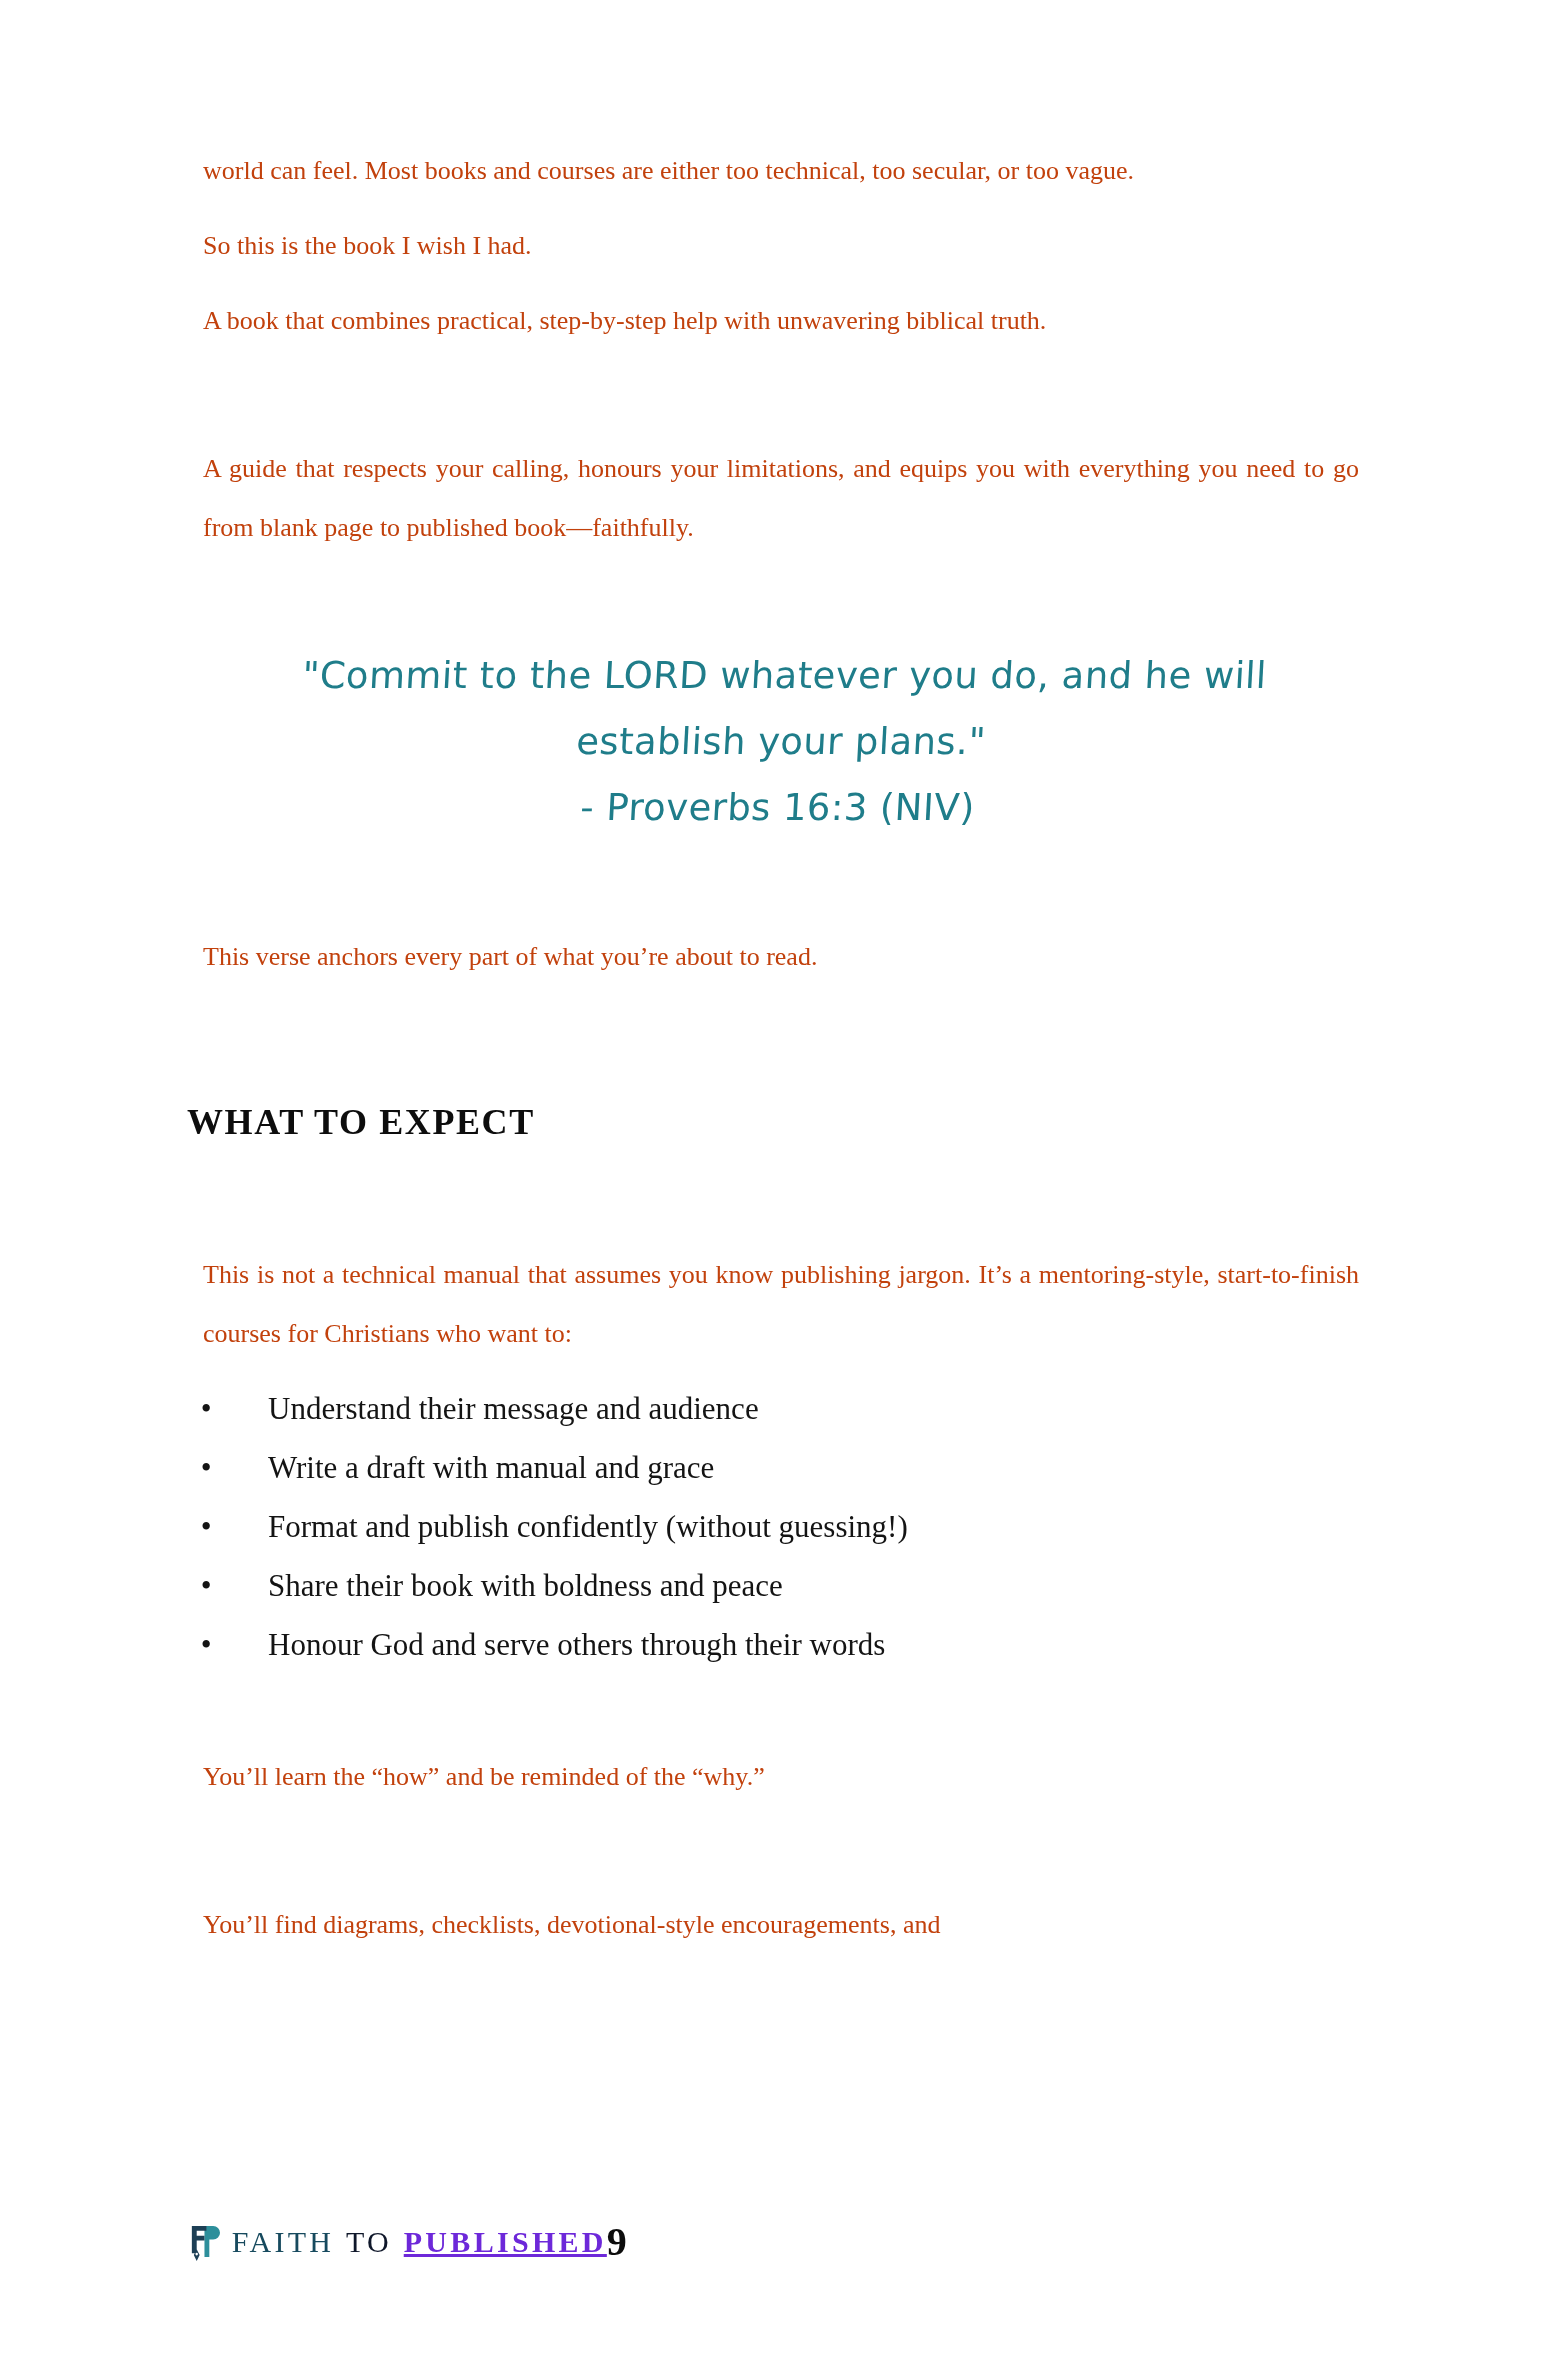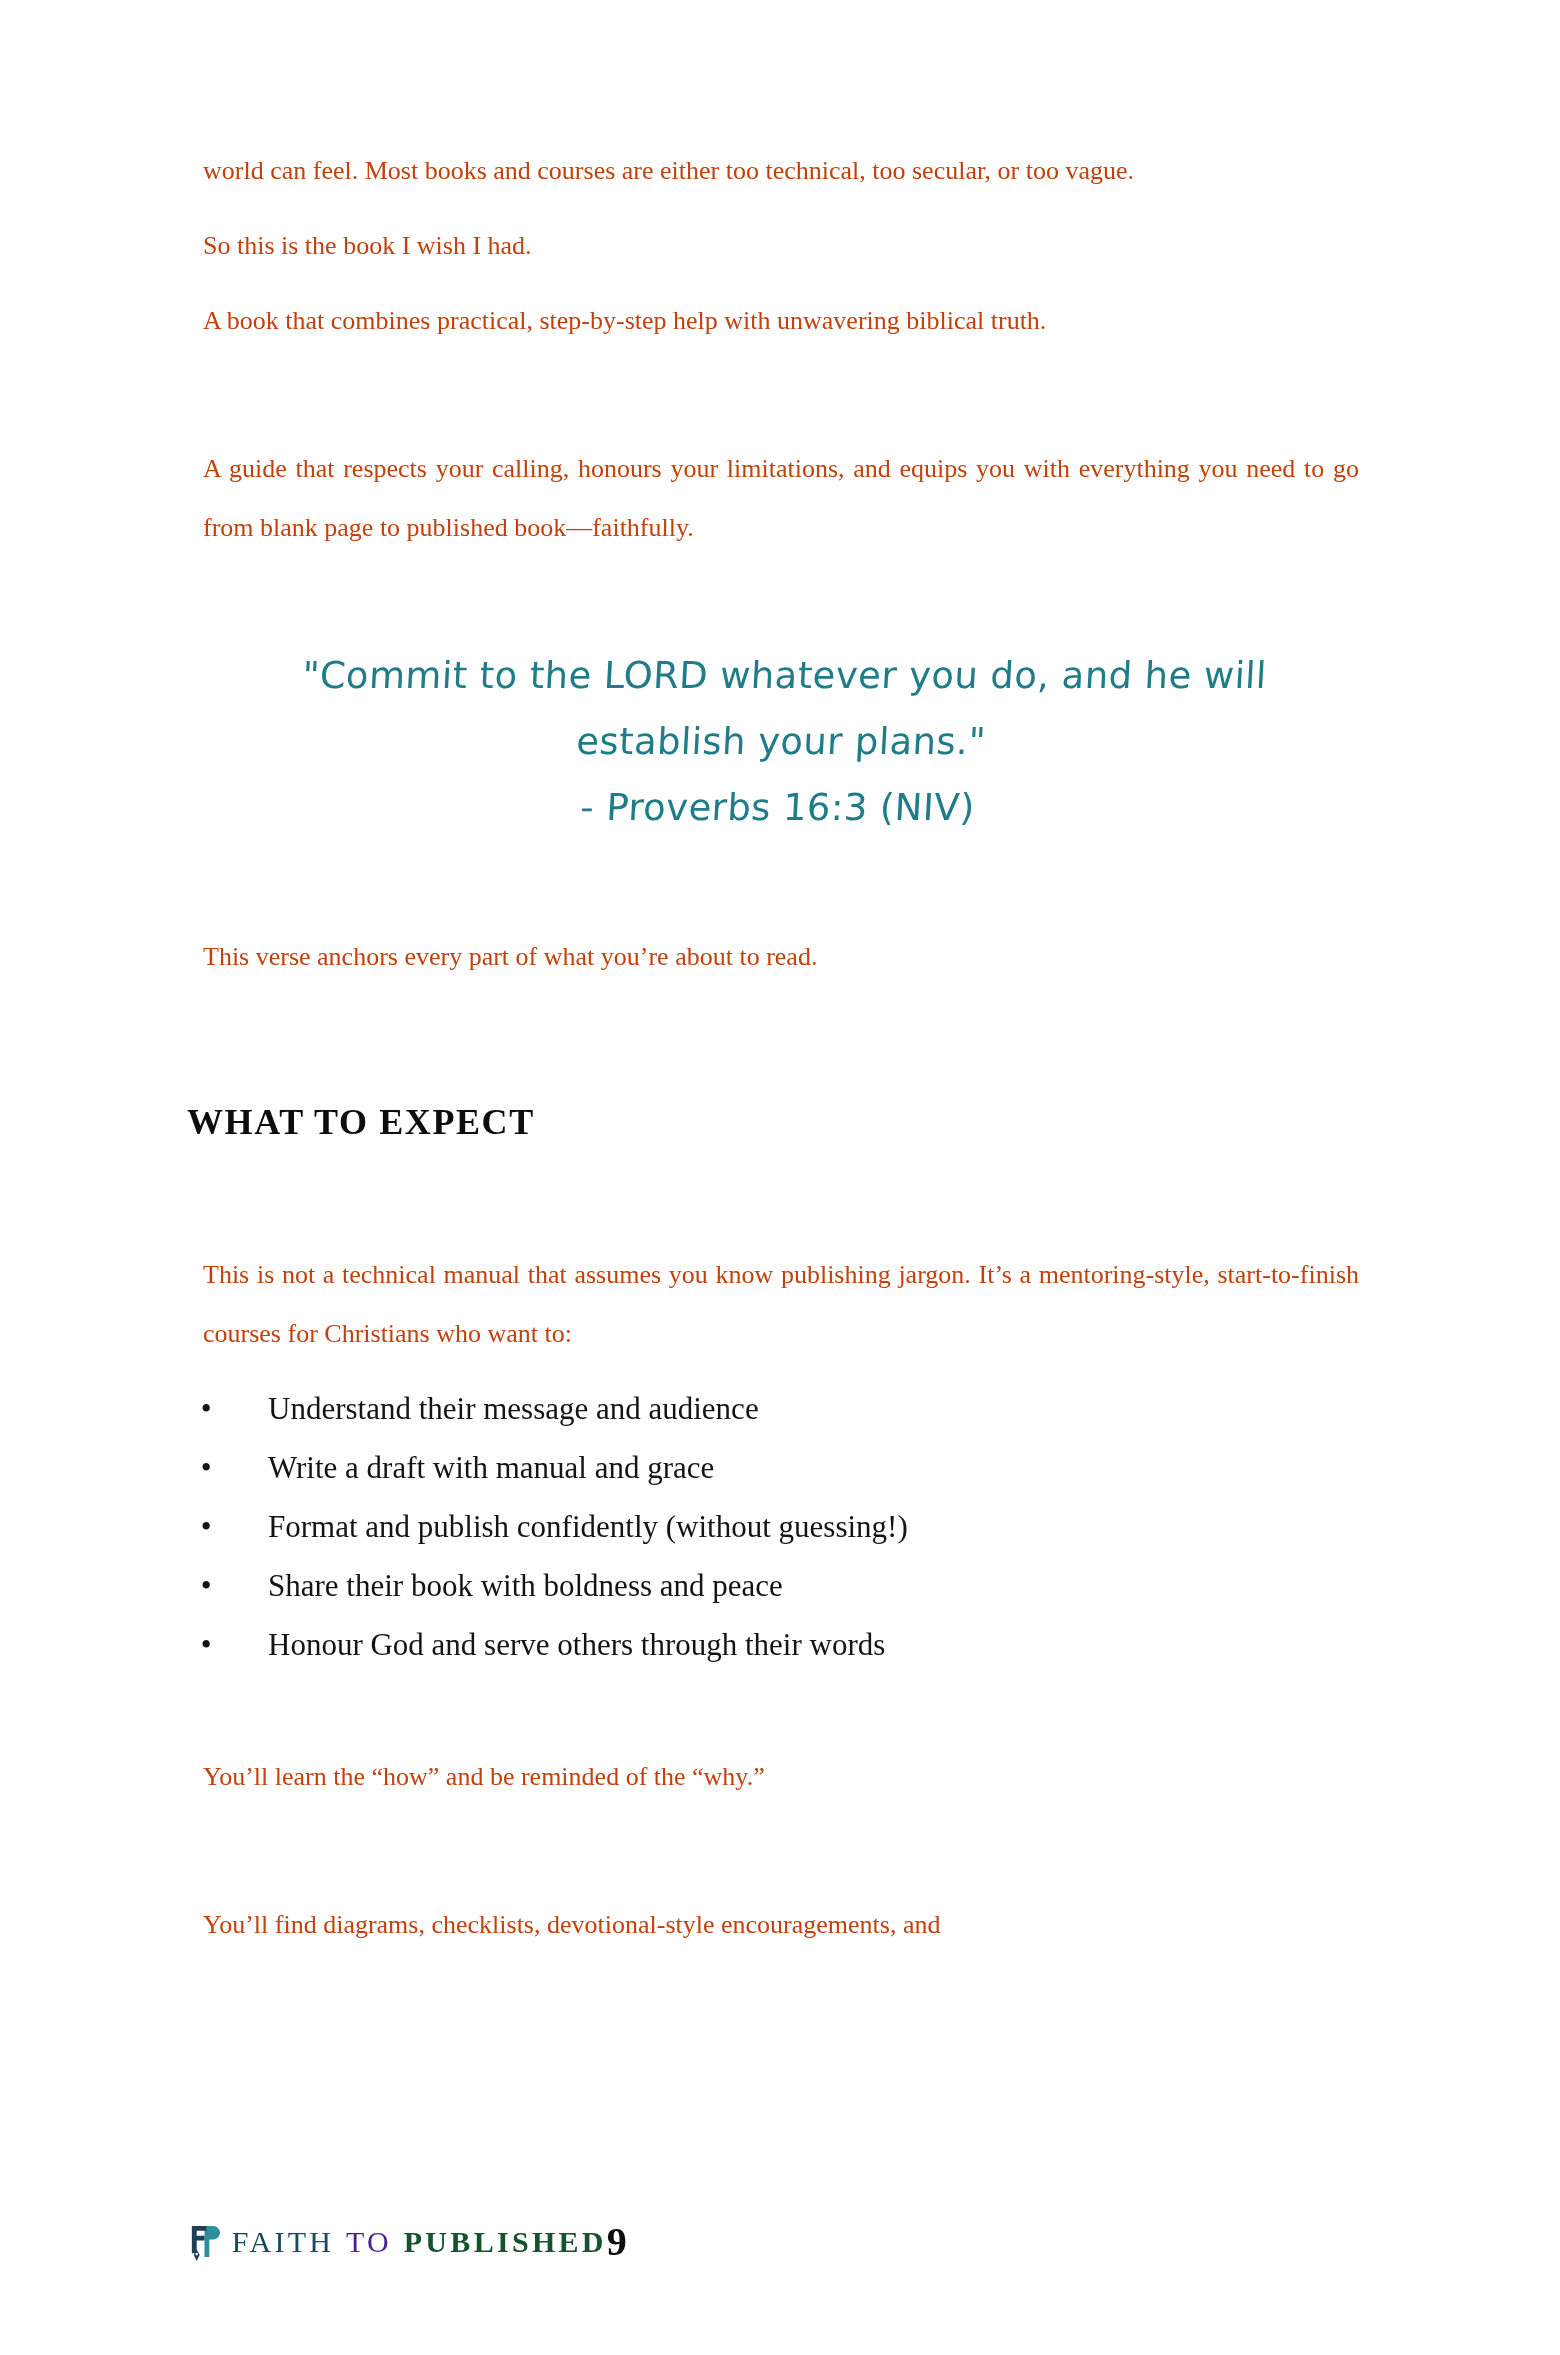--- a/index.html
+++ b/index.html
@@ -143,27 +143,28 @@
     align-items: baseline;
     gap: 11.7px;
   }
 
   .wm-faith {
     color: #174a5e;
     font-weight: 400;
   }
 
   .wm-to {
-    color: #4c1d95;
+    color: #0f172a;
     font-weight: 400;
   }
 
   .wm-published {
-    color: #14532d;
+    color: #6d28d9;
     font-weight: bold;
+    text-decoration: underline;
   }
 
   .page-number {
     font-family: "Liberation Serif", "DejaVu Serif", serif;
     font-size: 40px;
     font-weight: bold;
     color: #0d0d0d;
     line-height: 1;
   }
 </style>

